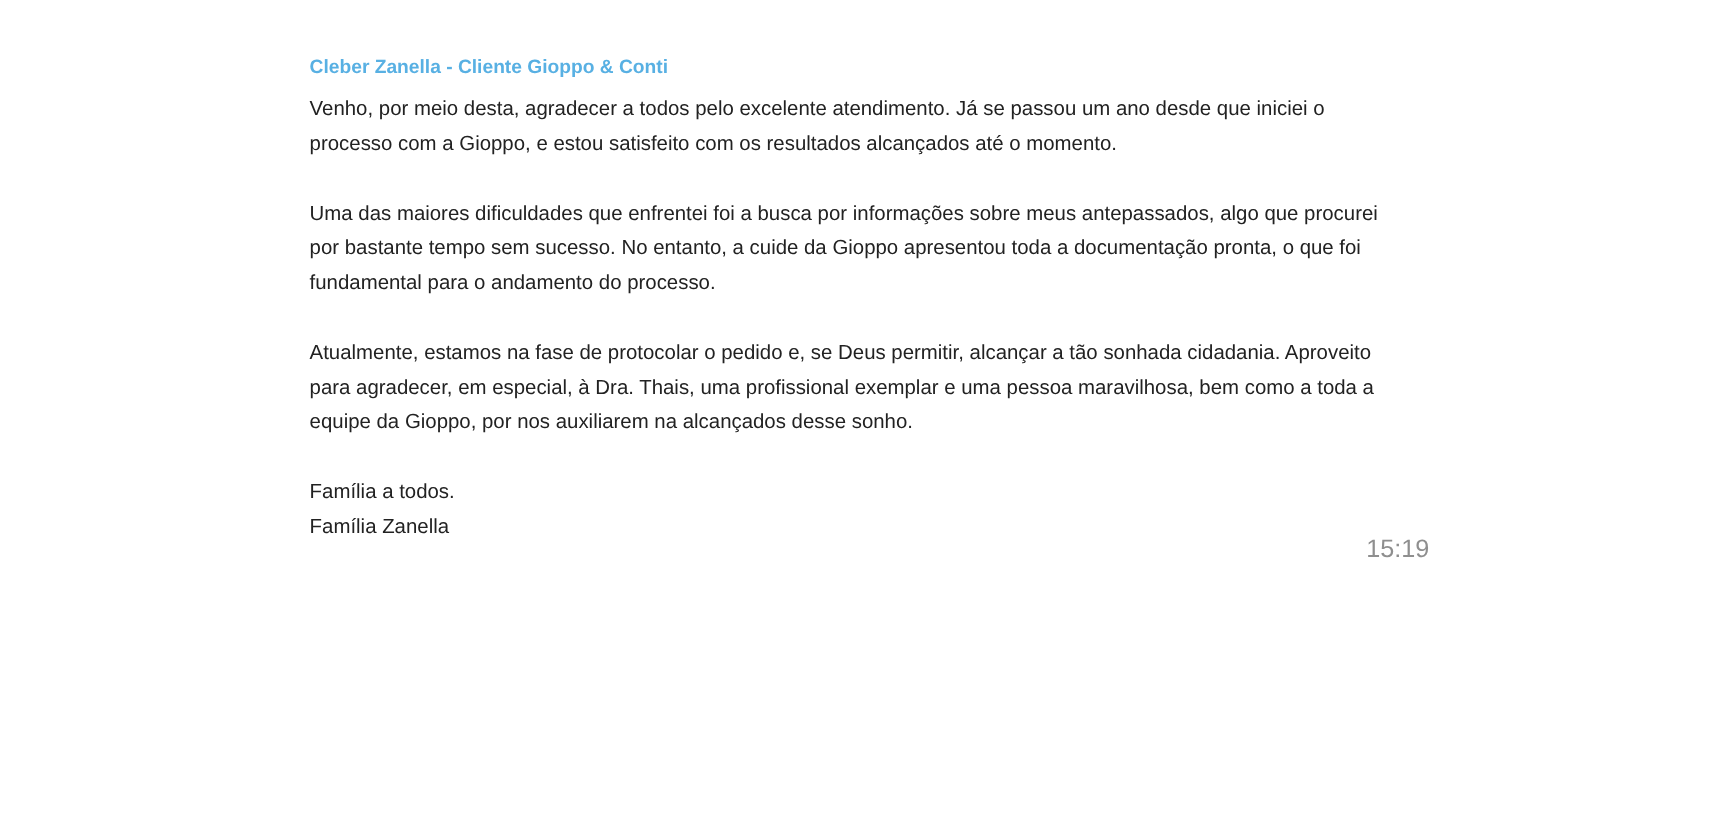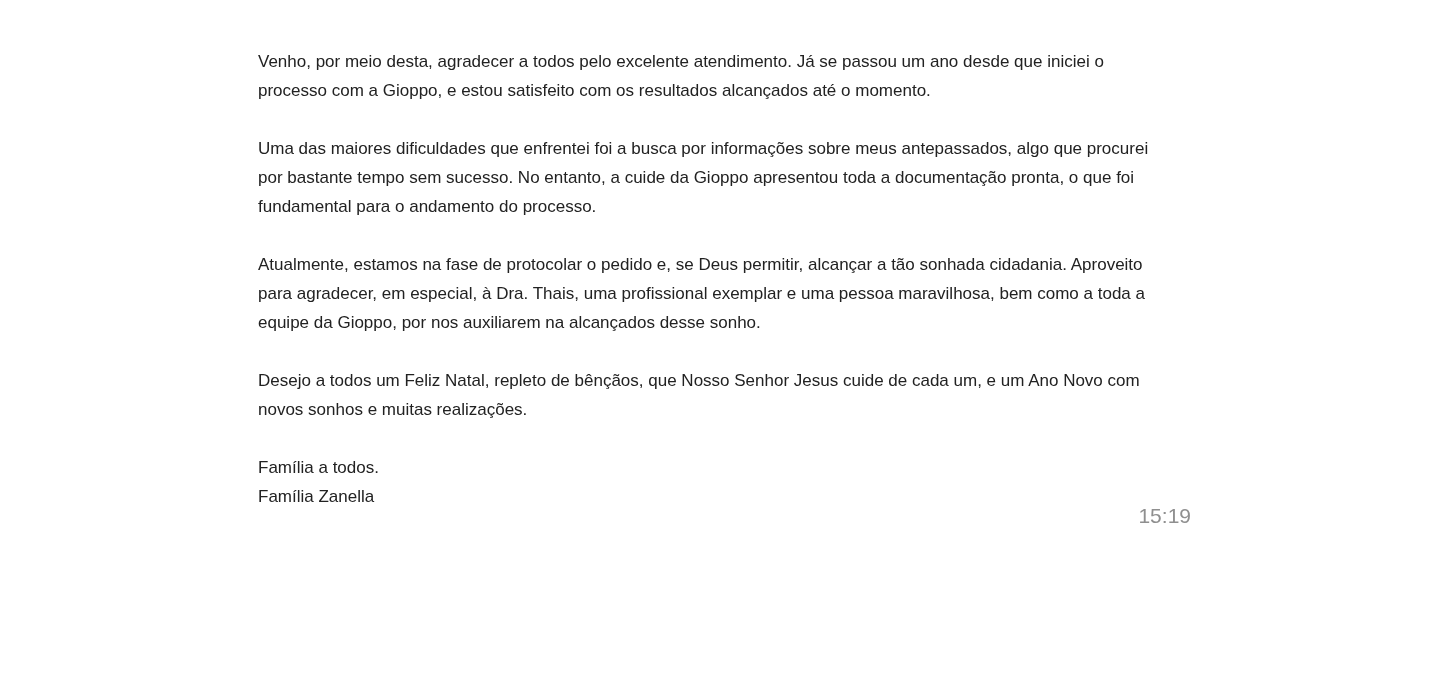--- a/index.html
+++ b/index.html
@@ -49,23 +49,23 @@
     font-size: 21px;
     line-height: 18px;
     color: #8f8f8f;
   }
 </style>
 </head>
 <body>
 
 <div class="viewport">
   <div class="message">
+    <span class="sender">Cleber Zanella - Cliente Gioppo &amp; Conti</span>
     <div class="body-text">
       <p>Venho, por meio desta, agradecer a todos pelo excelente atendimento. Já se passou um ano desde que iniciei o processo com a Gioppo, e estou satisfeito com os resultados alcançados até o momento.</p>
       <p>Uma das maiores dificuldades que enfrentei foi a busca por informações sobre meus antepassados, algo que procurei por bastante tempo sem sucesso. No entanto, a cuide da Gioppo apresentou toda a documentação pronta, o que foi fundamental para o andamento do processo.</p>
       <p>Atualmente, estamos na fase de protocolar o pedido e, se Deus permitir, alcançar a tão sonhada cidadania. Aproveito para agradecer, em especial, à Dra. Thais, uma profissional exemplar e uma pessoa maravilhosa, bem como a toda a equipe da Gioppo, por nos auxiliarem na alcançados desse sonho.</p>
-      <p>Desejo a todos um Feliz Natal, repleto de bênçãos, que Nosso Senhor Jesus cuide de cada um, e um Ano Novo com novos sonhos e muitas realizações.</p>
       <p>Família a todos.
 Família Zanella</p>
     </div>
     <span class="timestamp">15:19</span>
   </div>
 </div>
 
 </body></html>

